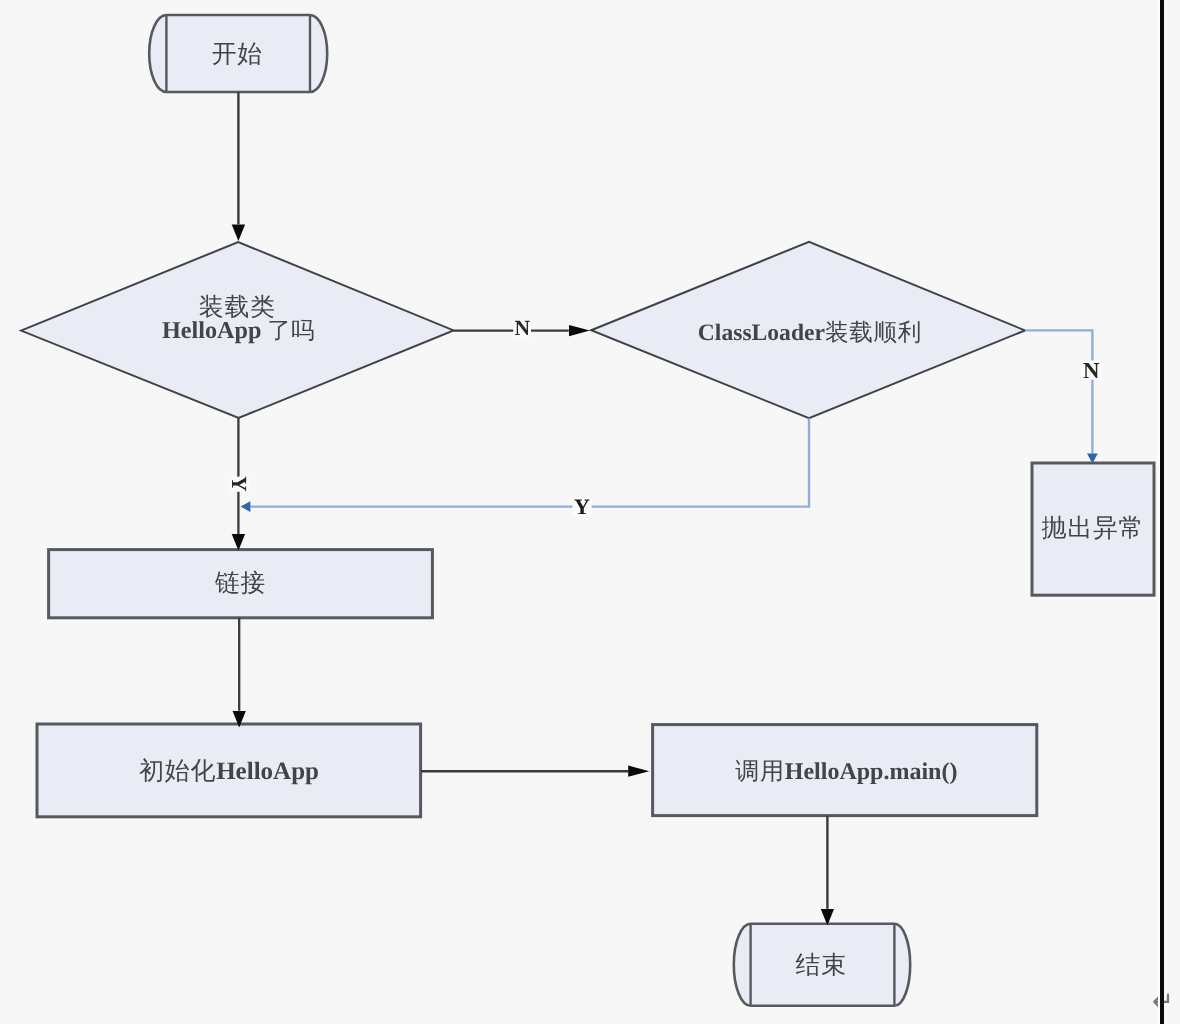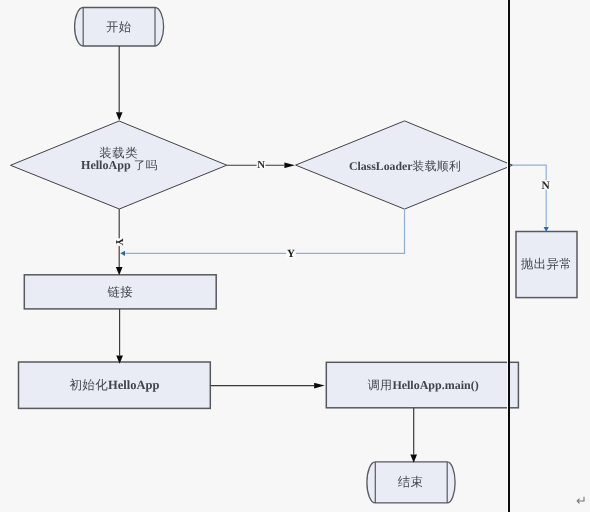--- a/index.html
+++ b/index.html
@@ -1,21 +1,21 @@
 <!DOCTYPE html>
 <html><head>
 <meta charset="utf-8">
 <title>flowchart</title>
 <style>
   html,body{margin:0;padding:0;}
   body{width:590px;height:512px;overflow:hidden;background:#F7F7F7;
        font-family:"Liberation Serif",serif;
        -webkit-font-smoothing:antialiased;
        text-rendering:geometricPrecision;}
-  #page{position:relative;width:510px;height:512px;background:#F7F7F7;}
+  #page{position:relative;width:582px;height:512px;background:#F7F7F7;}
   #edge{position:absolute;top:0;right:0;width:1.8px;height:512px;background:#0B0B0B;}
   #edgegap{position:absolute;top:0;right:1.8px;width:1.4px;height:512px;background:#FDFDFD;}
   #pmark{position:absolute;left:576px;top:493px;font-size:13px;color:#777;font-family:"Liberation Sans",sans-serif;}
   svg{position:absolute;left:0;top:0;}
   .lbl{font-family:"Liberation Serif",serif;}
   .ltn{font-family:"Liberation Serif",serif;font-weight:bold;}
   .cjk{font-family:"Liberation Serif",serif;font-weight:normal;}
   tspan.cjk{letter-spacing:0.35px;}
 </style>
 </head>

